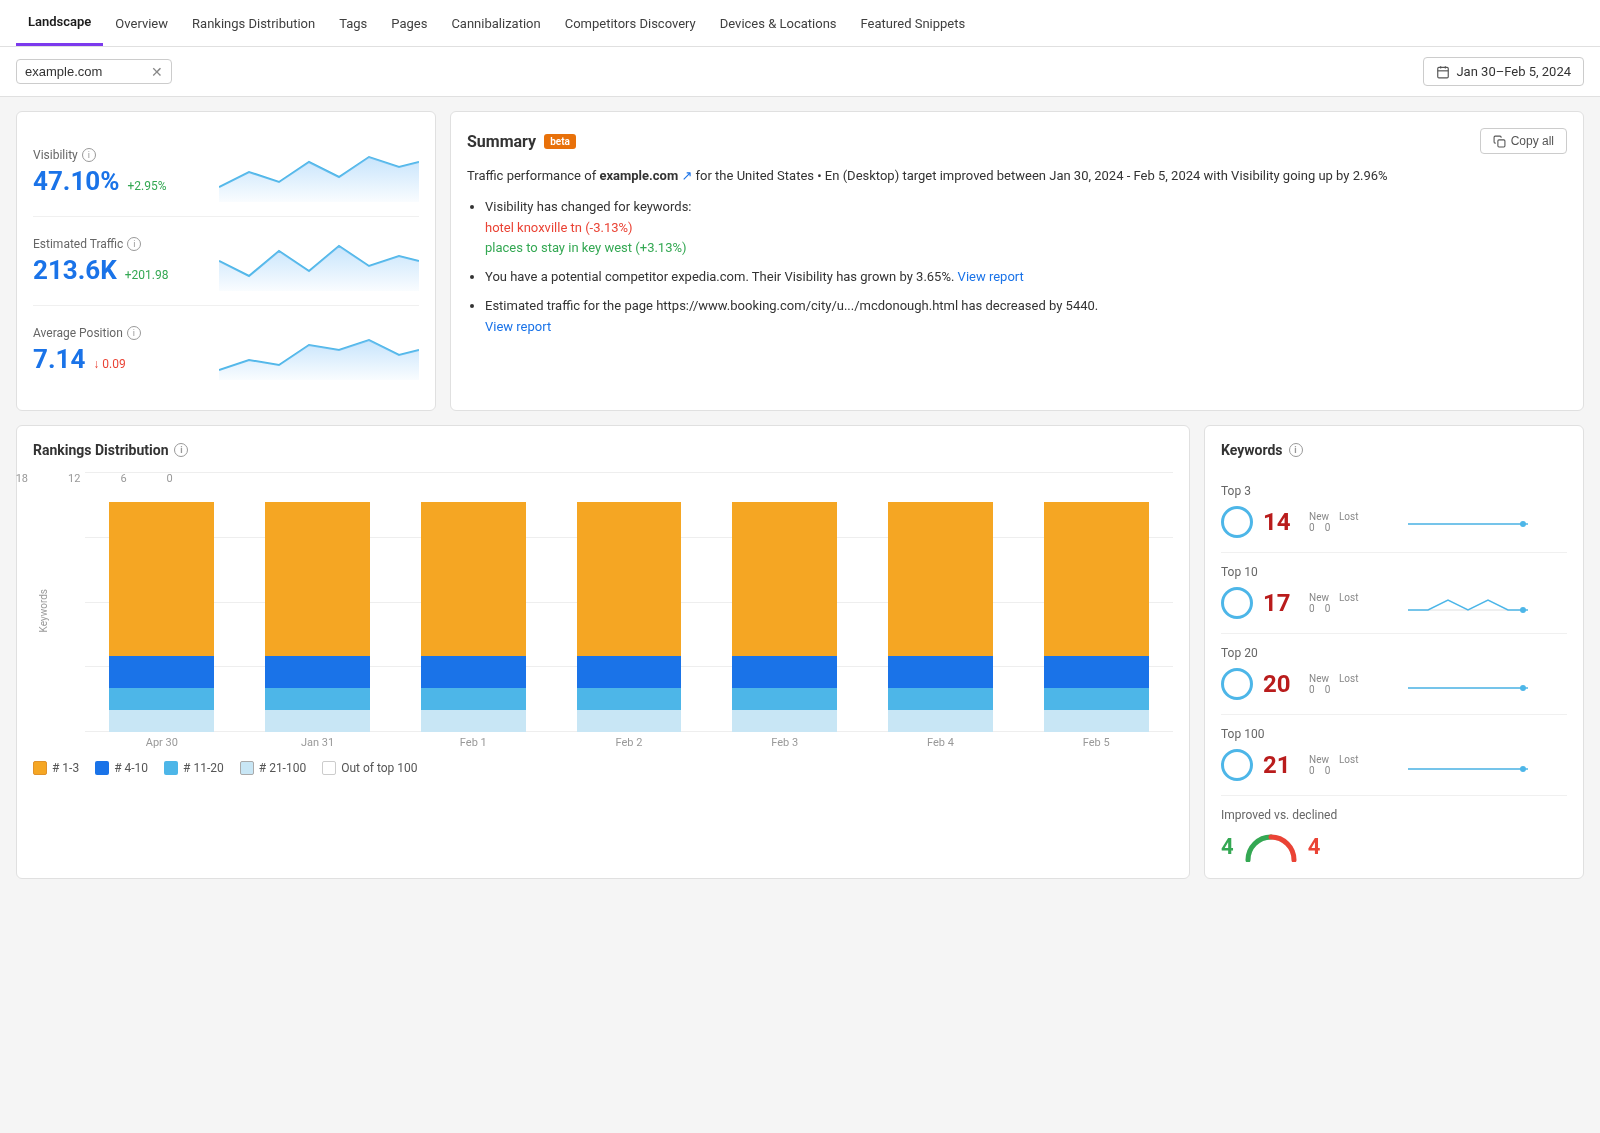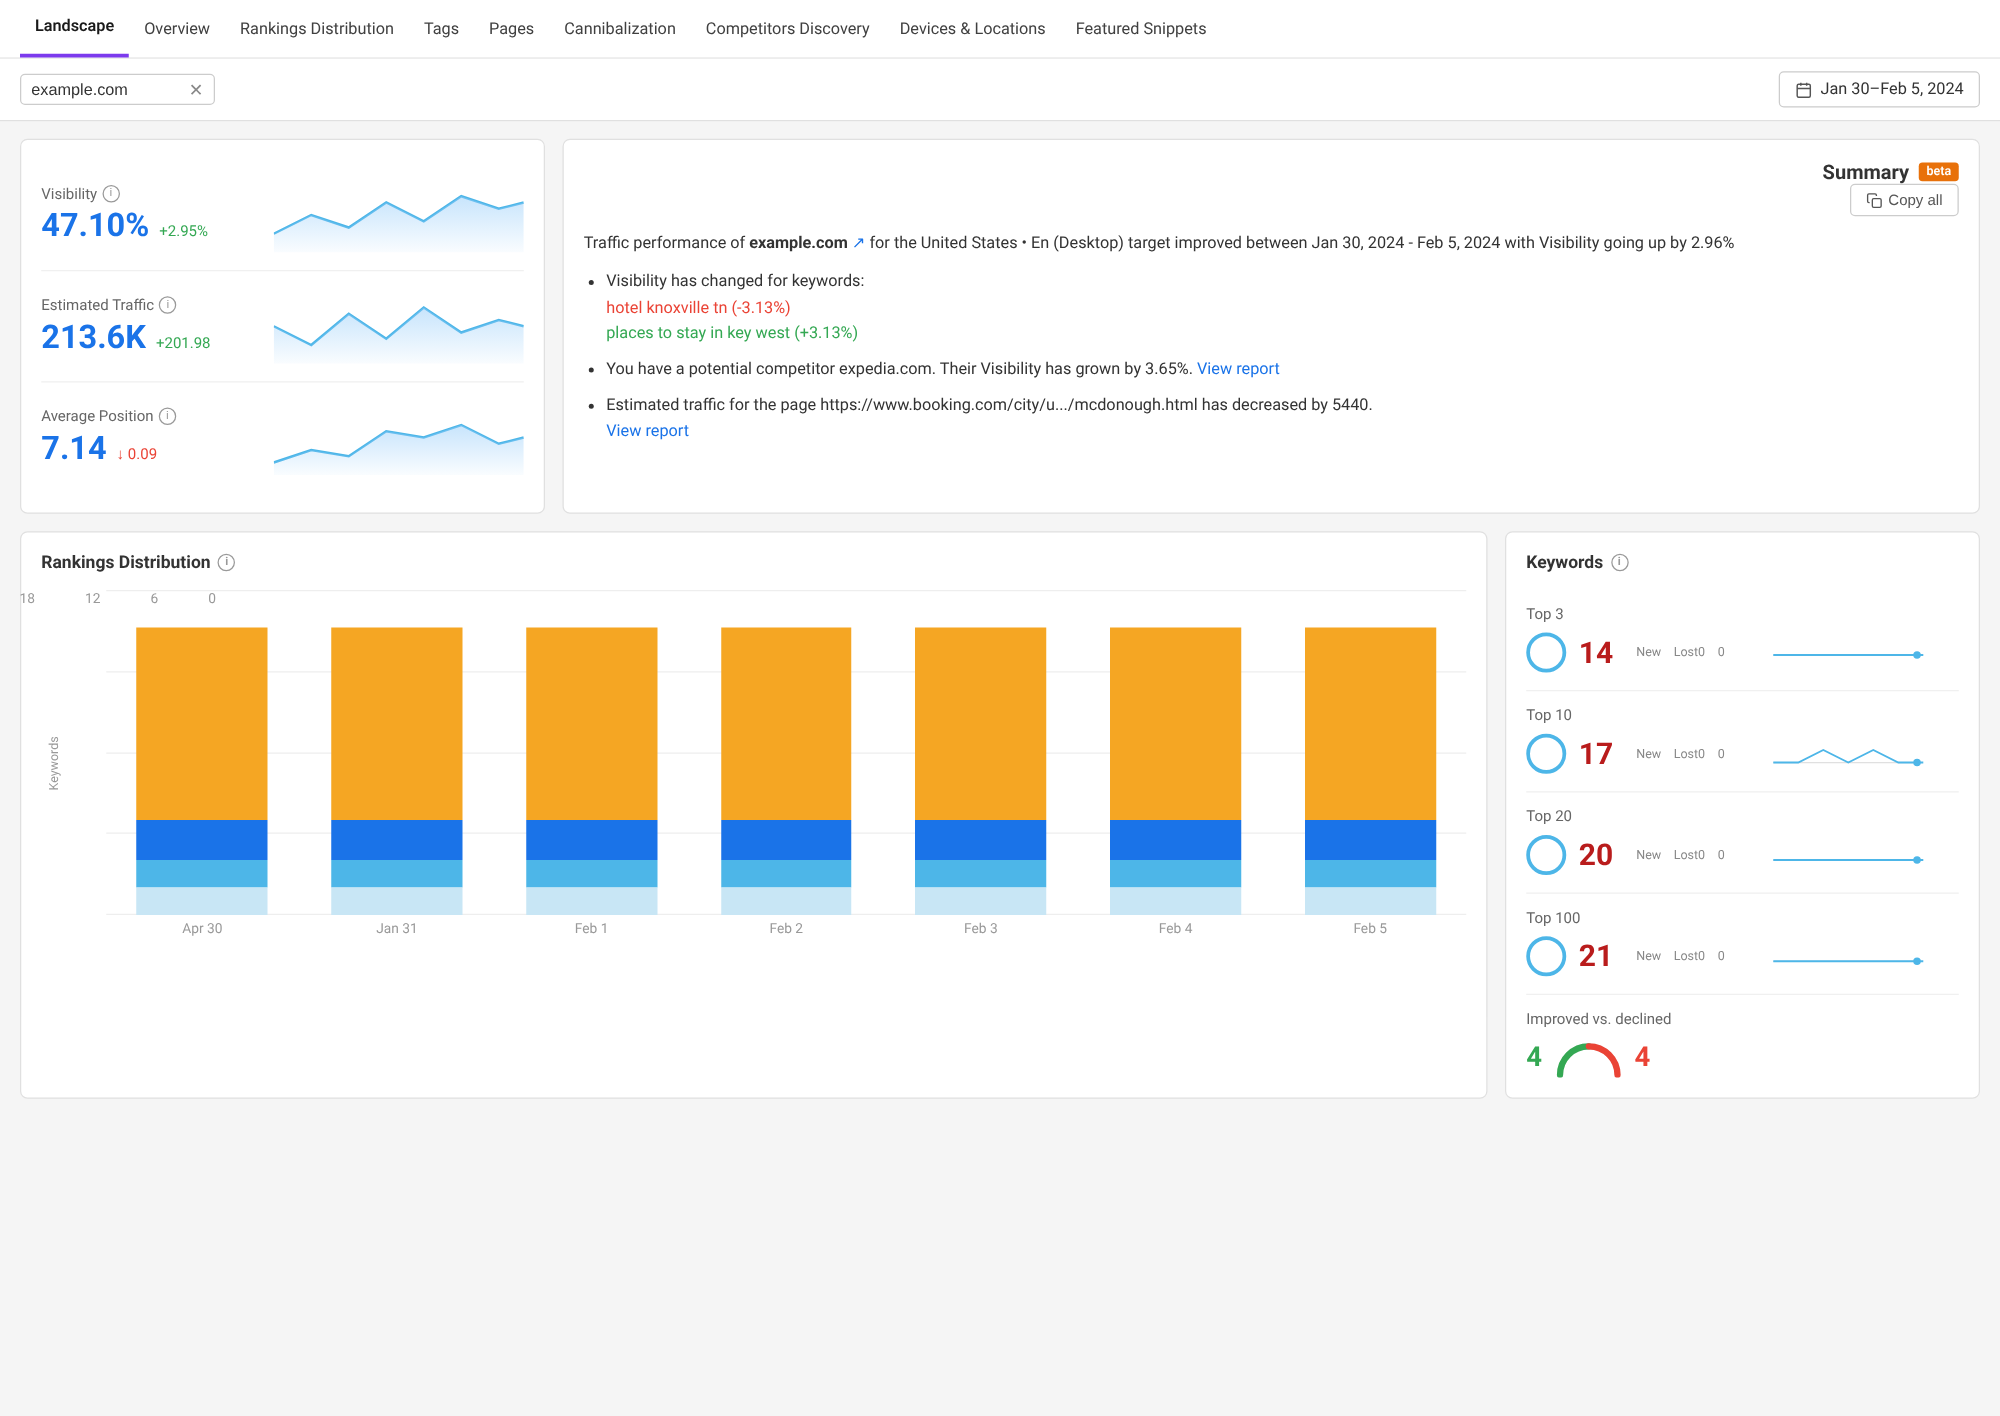--- a/index.html
+++ b/index.html
@@ -30,21 +30,21 @@
     .metric-block:last-child { border-bottom: none; }
     .metric-label { font-size: 12px; color: #666; margin-bottom: 4px; display: flex; align-items: center; gap: 4px; }
     .metric-value { font-size: 26px; font-weight: 700; color: #1a73e8; }
     .metric-change { font-size: 12px; margin-left: 4px; }
     .change-up { color: #34a853; }
     .change-down { color: #ea4335; }
     .metric-chart { width: 200px; height: 60px; }
 
     
     .summary-panel { background: #fff; border: 1px solid #e0e0e0; border-radius: 6px; padding: 16px; flex: 1; position: relative; }
-    .summary-header { display: flex; align-items: flex-end; justify-content: space-between; margin-bottom: 12px; flex-direction: column; }
+    .summary-header { display: flex; align-items: center; justify-content: space-between; margin-bottom: 12px; }
     .summary-title { font-size: 16px; font-weight: 700; display: flex; align-items: center; gap: 8px; }
     .beta-badge { background: #e8710a; color: #fff; font-size: 10px; padding: 2px 6px; border-radius: 3px; font-weight: 600; }
     .copy-all-btn { display: flex; align-items: center; gap: 5px; background: none; border: 1px solid #ccc; border-radius: 4px; padding: 5px 12px; cursor: pointer; font-size: 12px; color: #555; }
     .summary-content { font-size: 13px; color: #333; line-height: 1.6; overflow-y: auto; max-height: 230px; }
     .summary-content p { margin-bottom: 10px; }
     .summary-content ul { padding-left: 18px; }
     .summary-content li { margin-bottom: 8px; }
     .link-blue { color: #1a73e8; text-decoration: none; }
     .text-red { color: #ea4335; }
     .text-green { color: #34a853; }
@@ -64,21 +64,21 @@
     .legend-check { width: 14px; height: 14px; border: 1px solid #ccc; border-radius: 2px; background: #fff; display: flex; align-items: center; justify-content: center; font-size: 9px; }
 
     
     .keywords-panel { background: #fff; border: 1px solid #e0e0e0; border-radius: 6px; padding: 16px; width: 380px; flex-shrink: 0; }
     .kw-row { padding: 12px 0; border-bottom: 1px solid #f0f0f0; }
     .kw-row:last-child { border-bottom: none; }
     .kw-tier-label { font-size: 12px; color: #666; margin-bottom: 6px; }
     .kw-main { display: flex; align-items: center; gap: 10px; }
     .kw-circle { width: 32px; height: 32px; border: 3px solid #4db6e8; border-radius: 50%; background: transparent; flex-shrink: 0; }
     .kw-count { font-size: 24px; font-weight: 700; color: #b91c1c; min-width: 36px; }
-    .kw-new-lost { display: flex; flex-direction: row; font-size: 10px; color: #888; min-width: 50px; }
+    .kw-new-lost { display: flex; flex-direction: column; font-size: 10px; color: #888; min-width: 50px; }
     .kw-new-lost span { display: flex; gap: 10px; }
     .kw-new-lost .label { color: #888; }
     .kw-sparkline { flex: 1; height: 36px; }
 
     
     .ivd-row { padding-top: 12px; }
     .ivd-title { font-size: 12px; color: #666; margin-bottom: 8px; }
     .ivd-main { display: flex; align-items: center; gap: 10px; }
     .ivd-val-green { font-size: 22px; font-weight: 700; color: #34a853; }
     .ivd-val-red { font-size: 22px; font-weight: 700; color: #ea4335; }
@@ -336,20 +336,42 @@
             <span style="flex:1;text-align:center;">Jan 31</span>
             <span style="flex:1;text-align:center;">Feb 1</span>
             <span style="flex:1;text-align:center;">Feb 2</span>
             <span style="flex:1;text-align:center;">Feb 3</span>
             <span style="flex:1;text-align:center;">Feb 4</span>
             <span style="flex:1;text-align:center;">Feb 5</span>
           </div>
         </div>
       </div>
 
+      <div class="chart-legend">
+        <div class="legend-item">
+          <div class="legend-swatch" style="background:#f5a623;border:1px solid #e0922a;"></div>
+          <span># 1-3</span>
+        </div>
+        <div class="legend-item">
+          <div class="legend-swatch" style="background:#1a73e8;"></div>
+          <span># 4-10</span>
+        </div>
+        <div class="legend-item">
+          <div class="legend-swatch" style="background:#4db6e8;"></div>
+          <span># 11-20</span>
+        </div>
+        <div class="legend-item">
+          <div class="legend-swatch" style="background:#c8e6f5;border:1px solid #aaa;"></div>
+          <span># 21-100</span>
+        </div>
+        <div class="legend-item">
+          <div class="legend-check"></div>
+          <span>Out of top 100</span>
+        </div>
+      </div>
     </div>
 
     <div class="keywords-panel">
       <div class="panel-title">
         <span>Keywords</span>
         <span class="info-icon">i</span>
       </div>
 
       <div class="kw-row">
         <div class="kw-tier-label">Top 3</div>

